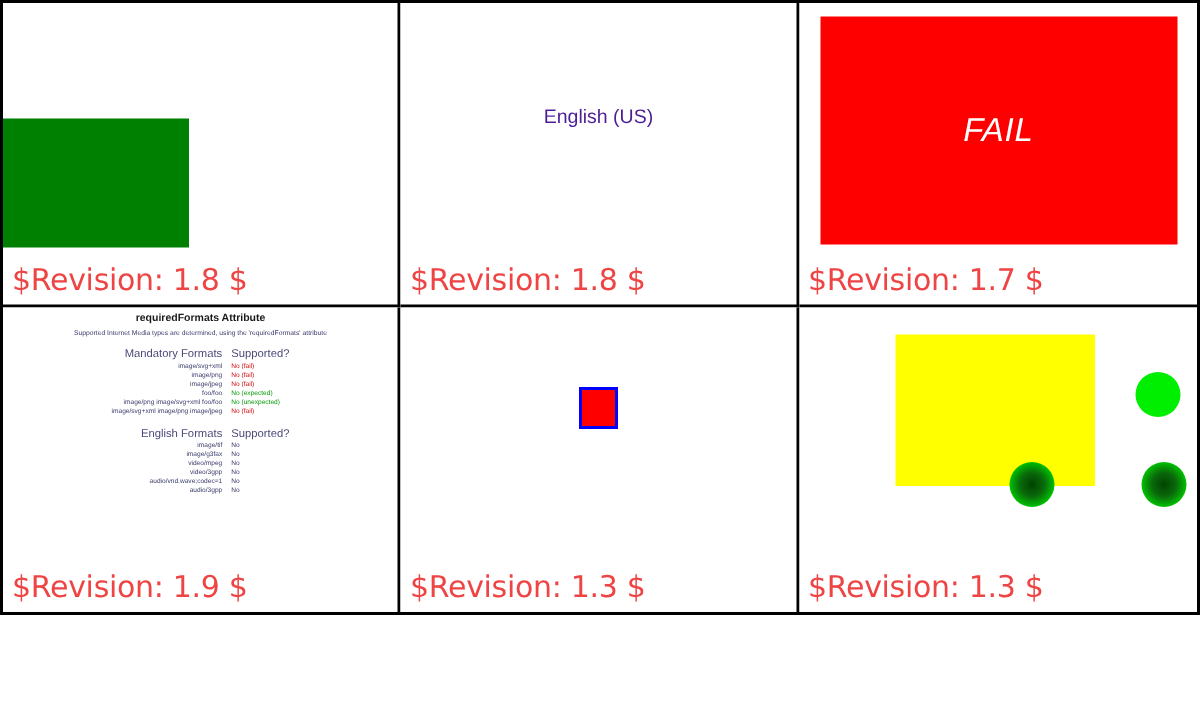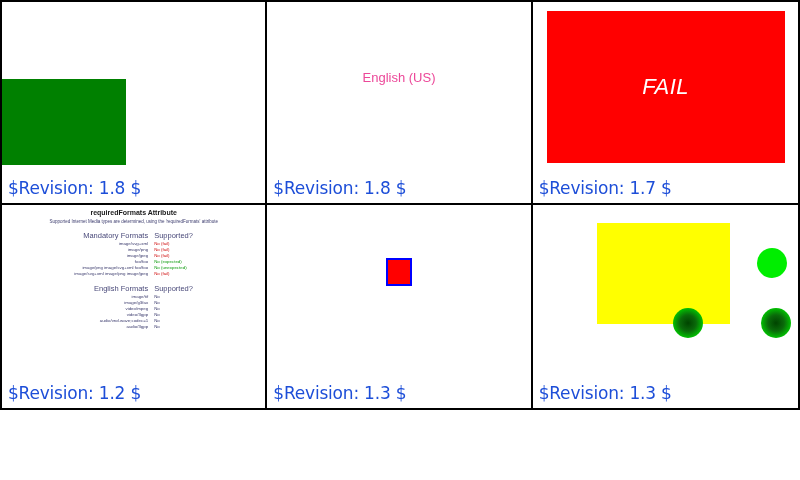--- a/index.html
+++ b/index.html
@@ -43,22 +43,22 @@
     top: 0;
     right: 0;
     bottom: 34px;
     overflow: hidden;
   }
   .revision {
     position: absolute;
     left: 6px;
     bottom: 5px;
     font-family: "DejaVu Sans", sans-serif;
-    font-size: 17px;
-    color: #1d4ed8;
+    font-size: 20px;
+    color: #ef4444;
     white-space: nowrap;
     letter-spacing: -0.2px;
   }
 
   
   .green-rect {
     position: absolute;
     left: 0px;
     top: 77px;
     width: 124px;
@@ -67,21 +67,21 @@
   }
 
   
   .lang-title {
     position: absolute;
     left: 0;
     right: 0;
     top: 68px;
     text-align: center;
     font-size: 13px;
-    color: #ec4899;
+    color: #4c1d95;
     font-family: "Liberation Sans", sans-serif;
   }
   .lang-phrase {
     position: absolute;
     left: 0;
     right: 0;
     top: 106px;
     text-align: center;
     font-size: 13px;
     color: #000;
@@ -291,21 +291,21 @@
                 <td class="sup sup-plain">No</td>
               </tr>
               <tr>
                 <td class="fmt">audio/3gpp</td>
                 <td class="sup sup-plain">No</td>
               </tr>
             </tbody>
         </table>
       </div>
     </div>
-    <div class="revision">$Revision: 1.2 $</div>
+    <div class="revision">$Revision: 1.9 $</div>
   </div>
 
   <div class="cell">
     <div class="stage">
       <div class="red-square"></div>
     </div>
     <div class="revision">$Revision: 1.3 $</div>
   </div>
 
   <div class="cell last-col">

